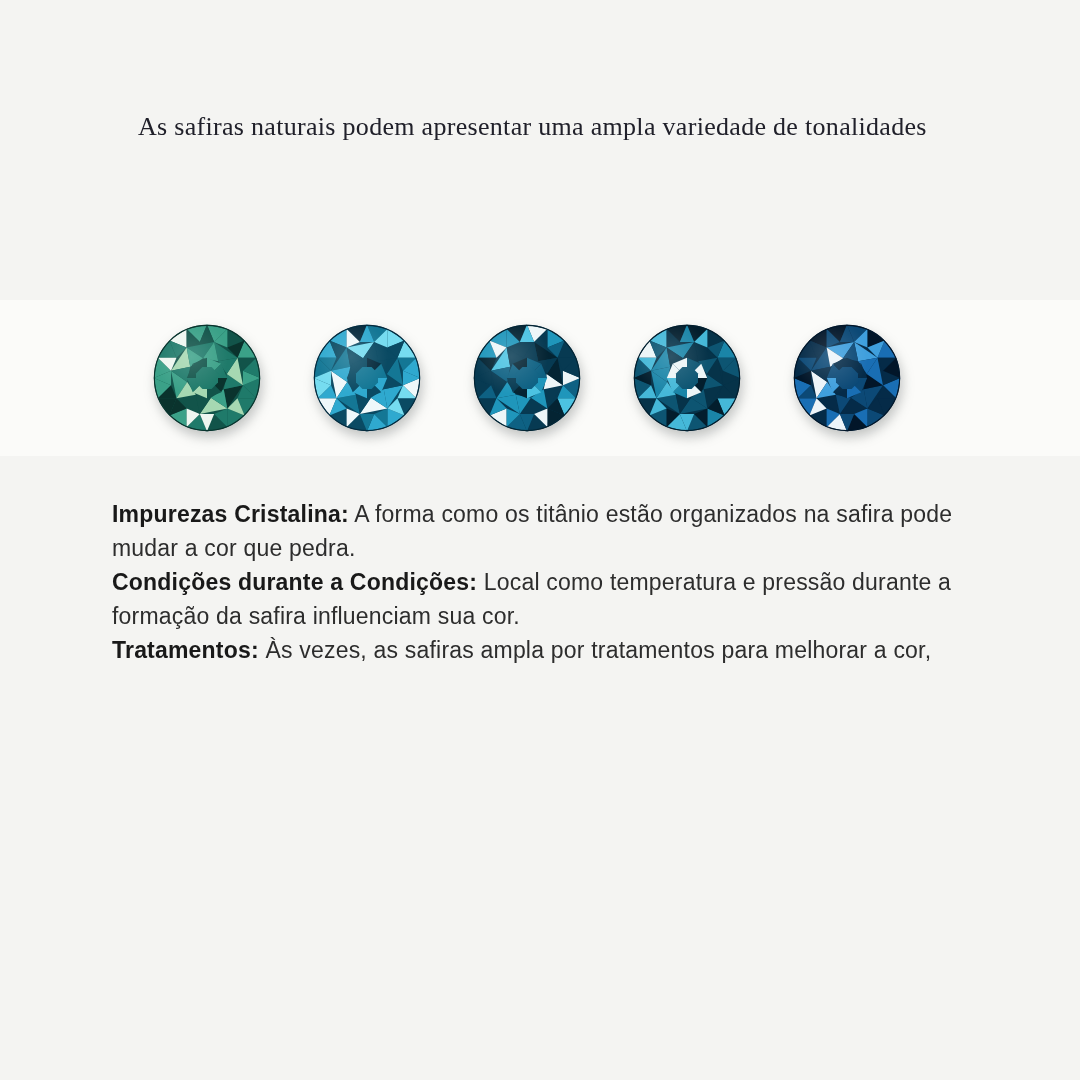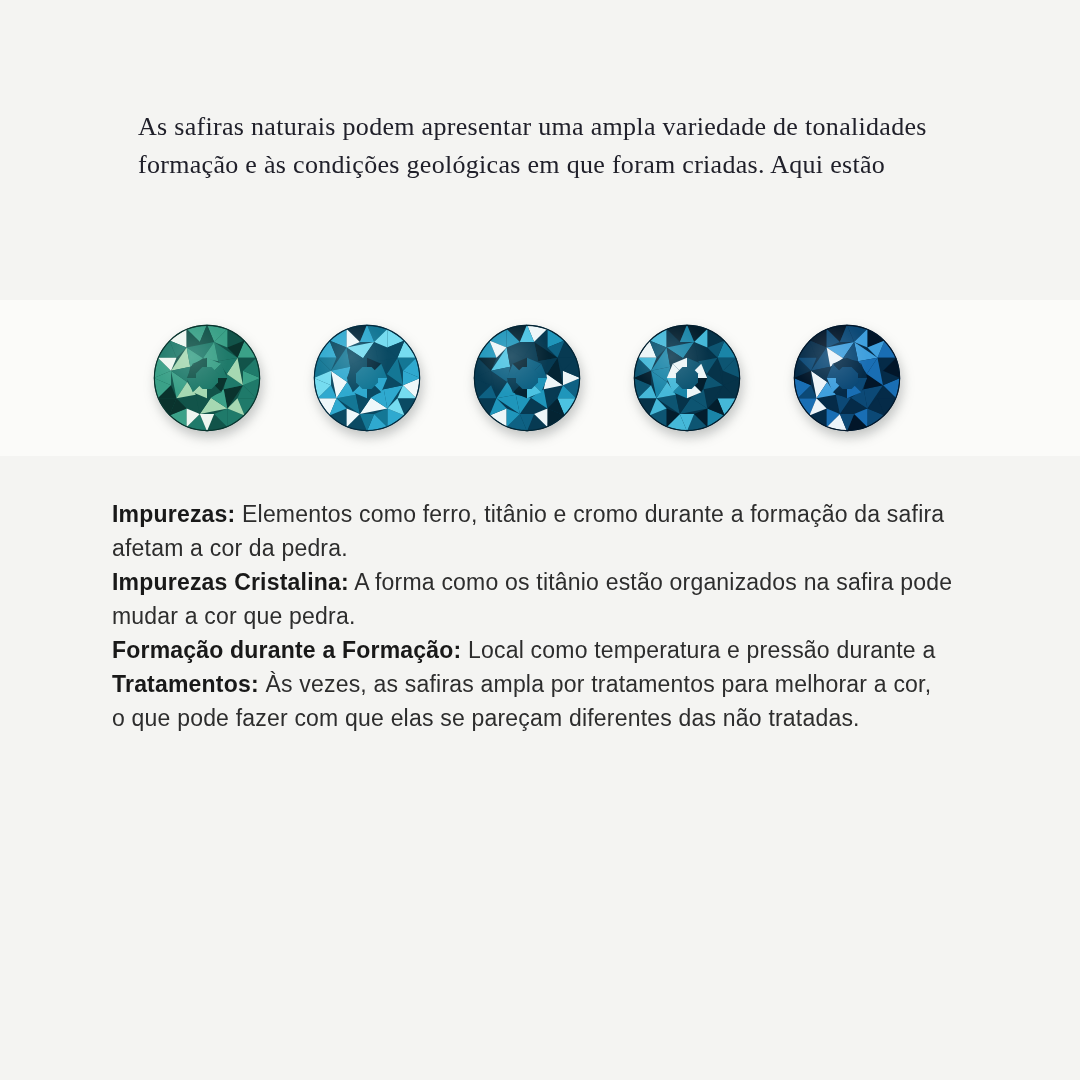--- a/index.html
+++ b/index.html
@@ -37,21 +37,20 @@
   .factors .l1,.factors strong{white-space:nowrap;}
   .factors .l2{display:block;white-space:nowrap;}
 </style>
 </head>
 <body>
 
 <div class="canvas">
 
   <p class="intro">
     <span class="line">As safiras naturais podem apresentar uma ampla variedade de tonalidades</span>
-    <span class="line">formação e às condições geológicas em que foram criadas. Aqui estão</span>
   </p>
 
   <div class="strip">
     <figure class="gem">
         <svg viewBox="-60 -60 120 120">
           <circle r="58" fill="#12544a"></circle>
           <polygon points="58.00,0.00 53.59,22.20 39.23,7.80" fill="#1f7a6a"></polygon>
           <polygon points="39.23,-7.80 39.23,7.80 58.00,0.00" fill="#3ba188"></polygon>
           <polygon points="53.59,22.20 41.01,41.01 33.26,22.22" fill="#1f7a6a"></polygon>
           <polygon points="39.23,7.80 33.26,22.22 53.59,22.20" fill="#1f7a6a"></polygon>
@@ -395,33 +394,28 @@
             </radialGradient>
           </defs>
           <circle r="58" fill="url(#hl4)"></circle>
           <circle r="57.4" fill="none" stroke="#021629" stroke-width="1.2"></circle>
         </svg>
       </figure>
   </div>
 
   <div class="factors">
     <p>
-      <strong>Impurezas:</strong>
-      <span class="l1">Elementos como ferro, titânio e cromo durante a formação da safira</span>
-      <span class="l2">afetam a cor da pedra.</span>
-    </p>
-    <p>
       <strong>Impurezas Cristalina:</strong>
       <span class="l1">A forma como os titânio estão organizados na safira pode</span>
       <span class="l2">mudar a cor que pedra.</span>
     </p>
     <p>
-      <strong>Formação durante a Formação:</strong>
+      <strong>Condições durante a Condições:</strong>
       <span class="l1">Local como temperatura e pressão durante a</span>
+      <span class="l2">formação da safira influenciam sua cor.</span>
     </p>
     <p>
       <strong>Tratamentos:</strong>
       <span class="l1">Às vezes, as safiras ampla por tratamentos para melhorar a cor,</span>
-      <span class="l2">o que pode fazer com que elas se pareçam diferentes das não tratadas.</span>
     </p>
   </div>
 
 </div>
 
 </body></html>

